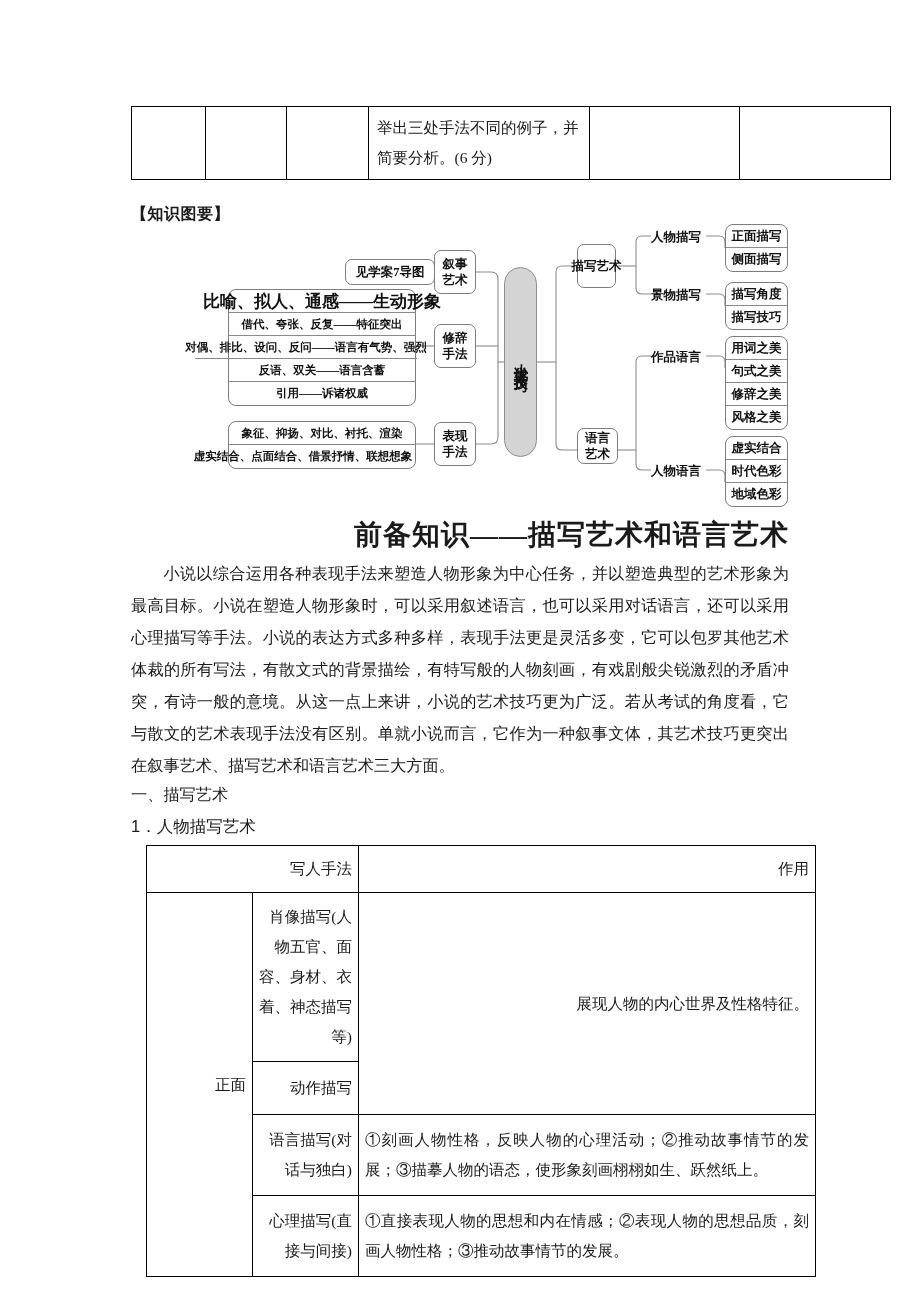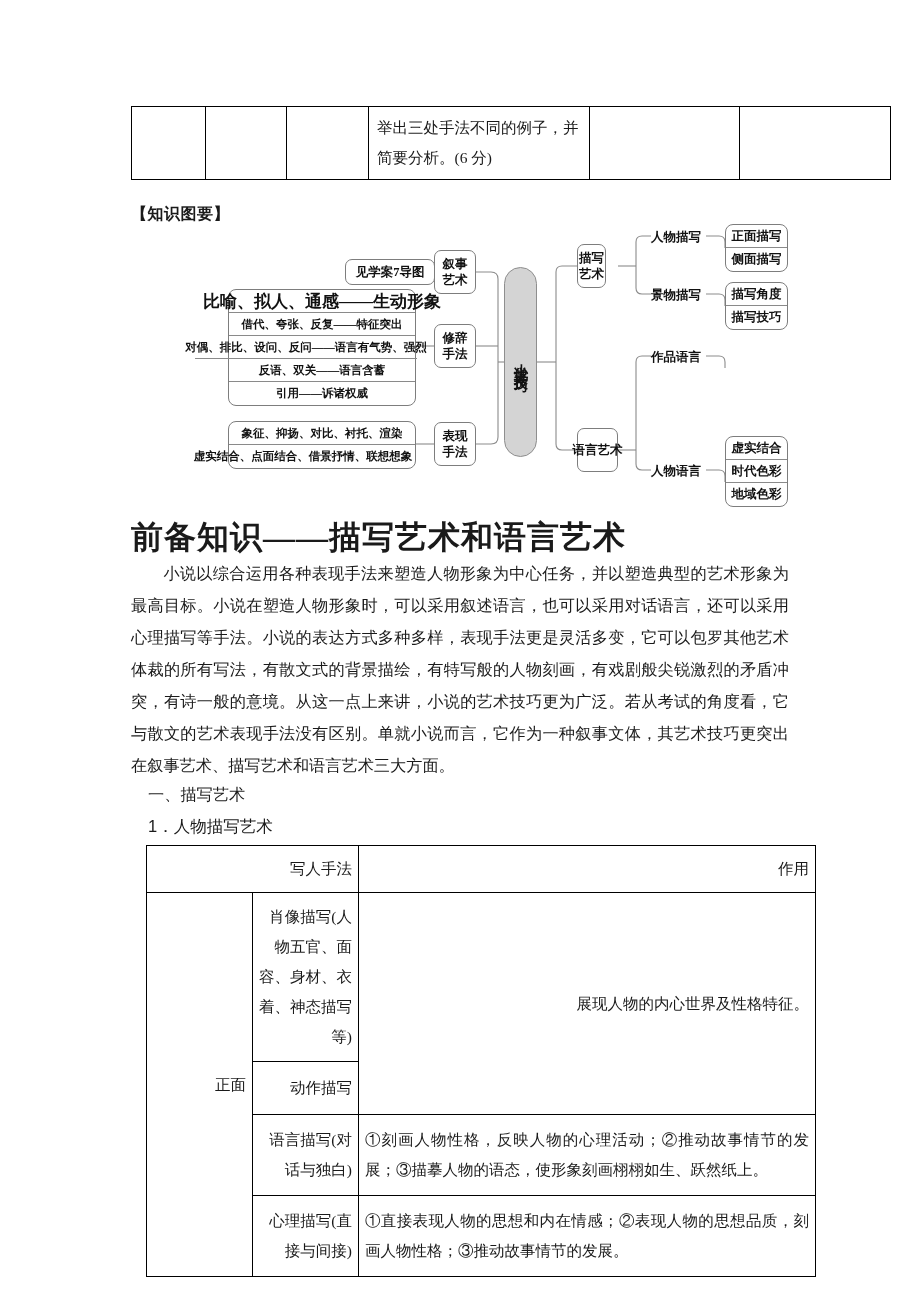--- a/index.html
+++ b/index.html
@@ -97,37 +97,37 @@
     text-orientation:upright;
     font-size:14px;font-weight:bold;
     letter-spacing:3px;
     line-height:1;
     color:#111;
   }
 
   
   .main-title{
     position:absolute;left:131px;top:516px;width:658px;
-    text-align:left;
-    font-size:32px;font-weight:bold;
+    text-align:right;
+    font-size:28px;font-weight:bold;
     font-family:"Liberation Serif","DejaVu Serif",serif;
     letter-spacing:1px;
   }
 
   
   .para{
     position:absolute;left:131px;top:558px;width:658px;
     font-size:16.2px;
     line-height:32px;
     text-align:justify;
     text-indent:2em;
     text-justify:inter-ideograph;
   }
   .h-line{
-    position:absolute;left:148px;
+    position:absolute;left:131px;
     font-size:16.2px;line-height:28px;
   }
   .h-line.b{font-weight:normal;font-family:"Liberation Sans","DejaVu Sans",sans-serif;}
 
   
   .bot-table{
     position:absolute;left:146px;top:845px;
     width:643px;
     border-collapse:collapse;
     table-layout:fixed;
@@ -228,42 +228,48 @@
 
     <div class="node rnd" style="left:303px;top:194px;width:42px;height:44px;flex-direction:column;">
       <span>表现</span>
       <span>手法</span>
     </div>
 
     <div class="center-node" style="left:373px;top:39px;height:190px;">
       <span>小说艺术技巧</span>
     </div>
 
-    <div class="node rnd" style="left:446px;top:16px;width:29px;height:44px;flex-direction:column;">
+    <div class="node rnd" style="left:446px;top:16px;width:39px;height:44px;flex-direction:row;">
       <span>描写</span>
       <span>艺术</span>
     </div>
 
-    <div class="node rnd" style="left:446px;top:200px;width:41px;height:44px;flex-direction:row;">
+    <div class="node rnd" style="left:446px;top:200px;width:41px;height:36px;flex-direction:column;">
       <span>语言</span>
       <span>艺术</span>
     </div>
 
     <div class="lbl" style="left:520px;top:1px;">人物描写</div>
     <div class="lbl" style="left:520px;top:59px;">景物描写</div>
     <div class="lbl" style="left:520px;top:121px;">作品语言</div>
     <div class="lbl" style="left:520px;top:235px;">人物语言</div>
 
     <div class="grp" style="left:594px;top:-4px;width:63px;">
       <div class="row">正面描写</div>
       <div class="row">侧面描写</div>
     </div>
     <div class="grp" style="left:594px;top:54px;width:63px;">
       <div class="row">描写角度</div>
       <div class="row">描写技巧</div>
+    </div>
+    <div class="grp" style="left:594px;top:108px;width:63px;">
+      <div class="row">用词之美</div>
+      <div class="row">句式之美</div>
+      <div class="row">修辞之美</div>
+      <div class="row">风格之美</div>
     </div>
     <div class="grp" style="left:594px;top:208px;width:63px;">
       <div class="row">虚实结合</div>
       <div class="row">时代色彩</div>
       <div class="row">地域色彩</div>
     </div>
   </div>
 
   <div class="main-title">前备知识——描写艺术和语言艺术</div>
 

